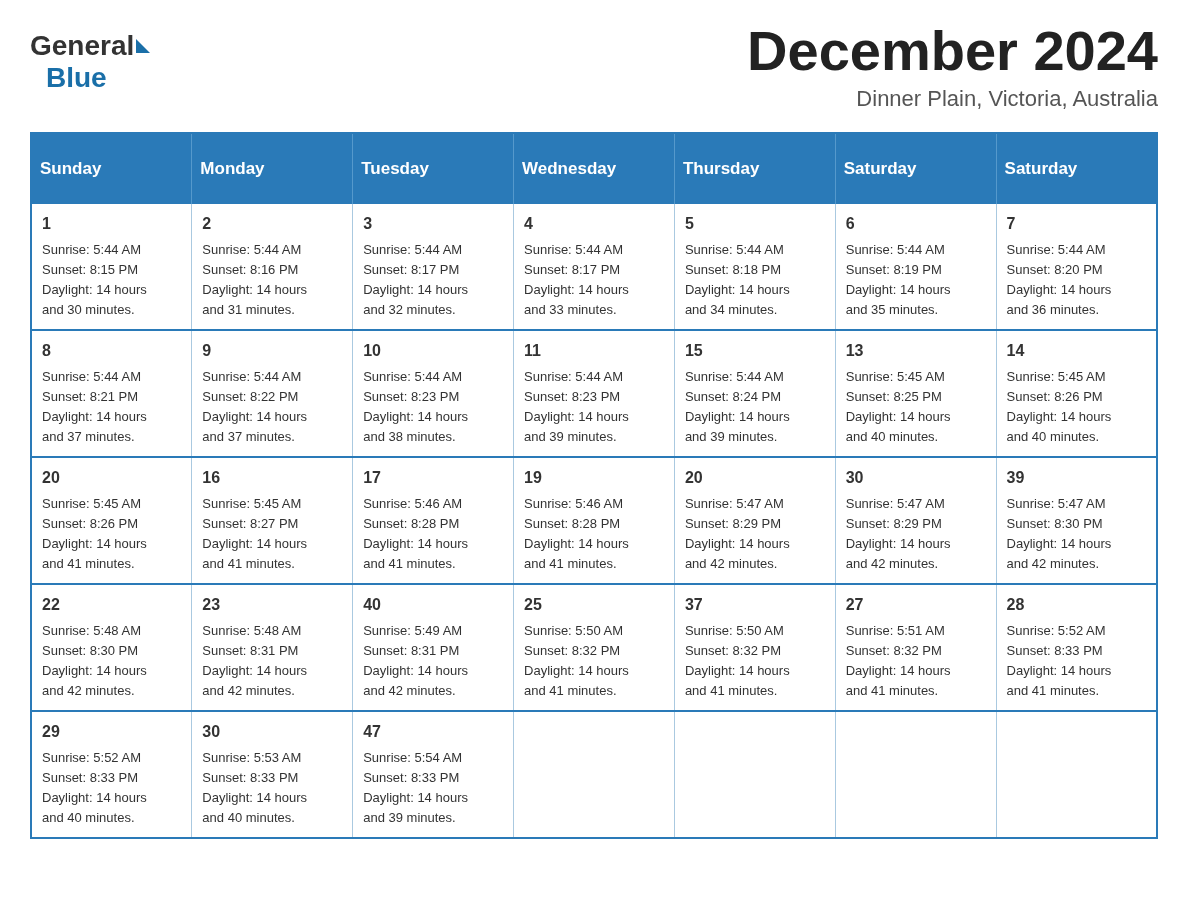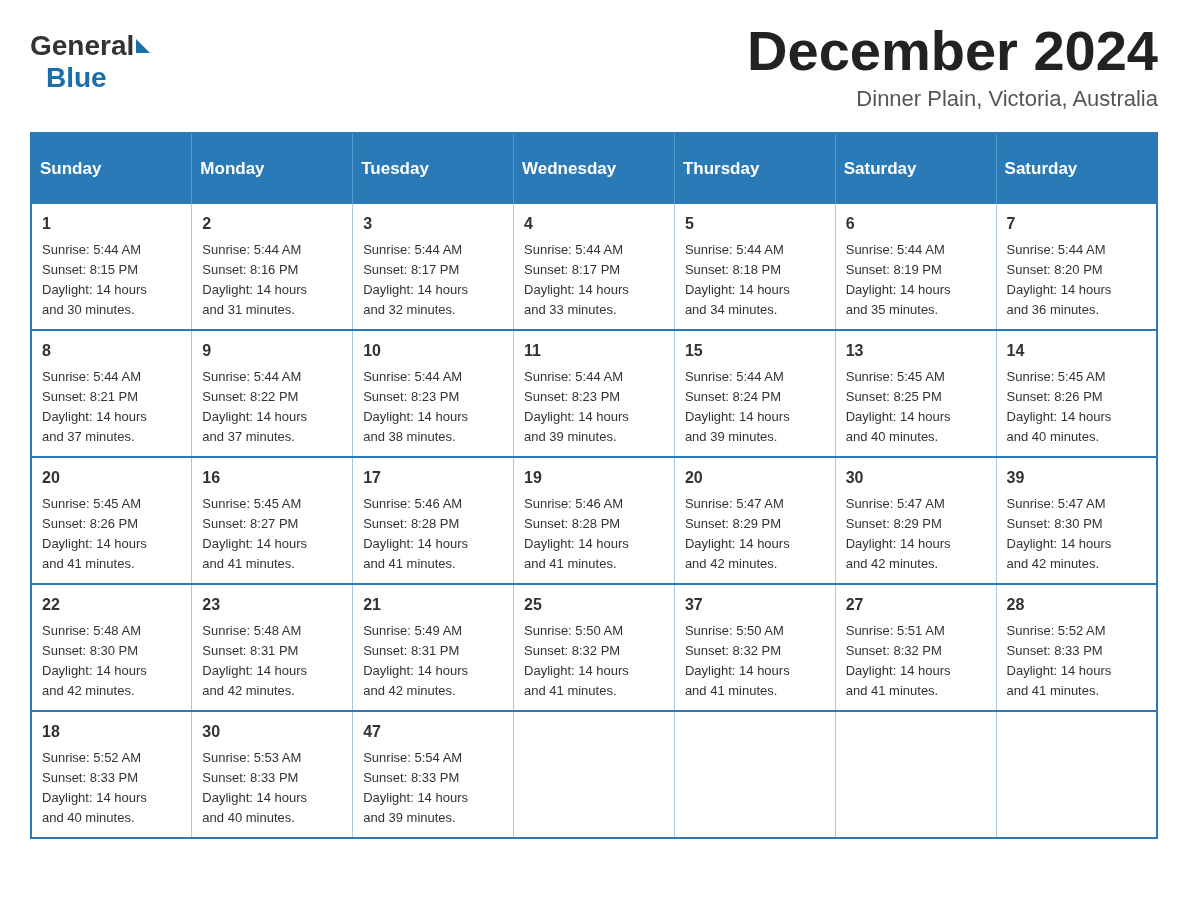--- a/index.html
+++ b/index.html
@@ -265,21 +265,21 @@
         <span class="day-info">Sunset: 8:30 PM</span><br>
         <span class="day-info">Daylight: 14 hours<br>and 42 minutes.</span>
       </td>
         <td>
         <span class="day-number">23</span>
         <span class="day-info">Sunrise: 5:48 AM</span><br>
         <span class="day-info">Sunset: 8:31 PM</span><br>
         <span class="day-info">Daylight: 14 hours<br>and 42 minutes.</span>
       </td>
         <td>
-        <span class="day-number">21</span>
+        <span class="day-number">40</span>
         <span class="day-info">Sunrise: 5:49 AM</span><br>
         <span class="day-info">Sunset: 8:31 PM</span><br>
         <span class="day-info">Daylight: 14 hours<br>and 42 minutes.</span>
       </td>
         <td>
         <span class="day-number">25</span>
         <span class="day-info">Sunrise: 5:50 AM</span><br>
         <span class="day-info">Sunset: 8:32 PM</span><br>
         <span class="day-info">Daylight: 14 hours<br>and 41 minutes.</span>
       </td>
@@ -297,21 +297,21 @@
       </td>
         <td>
         <span class="day-number">28</span>
         <span class="day-info">Sunrise: 5:52 AM</span><br>
         <span class="day-info">Sunset: 8:33 PM</span><br>
         <span class="day-info">Daylight: 14 hours<br>and 41 minutes.</span>
       </td>
       </tr>
       <tr>
         <td>
-        <span class="day-number">18</span>
+        <span class="day-number">29</span>
         <span class="day-info">Sunrise: 5:52 AM</span><br>
         <span class="day-info">Sunset: 8:33 PM</span><br>
         <span class="day-info">Daylight: 14 hours<br>and 40 minutes.</span>
       </td>
         <td>
         <span class="day-number">30</span>
         <span class="day-info">Sunrise: 5:53 AM</span><br>
         <span class="day-info">Sunset: 8:33 PM</span><br>
         <span class="day-info">Daylight: 14 hours<br>and 40 minutes.</span>
       </td>

